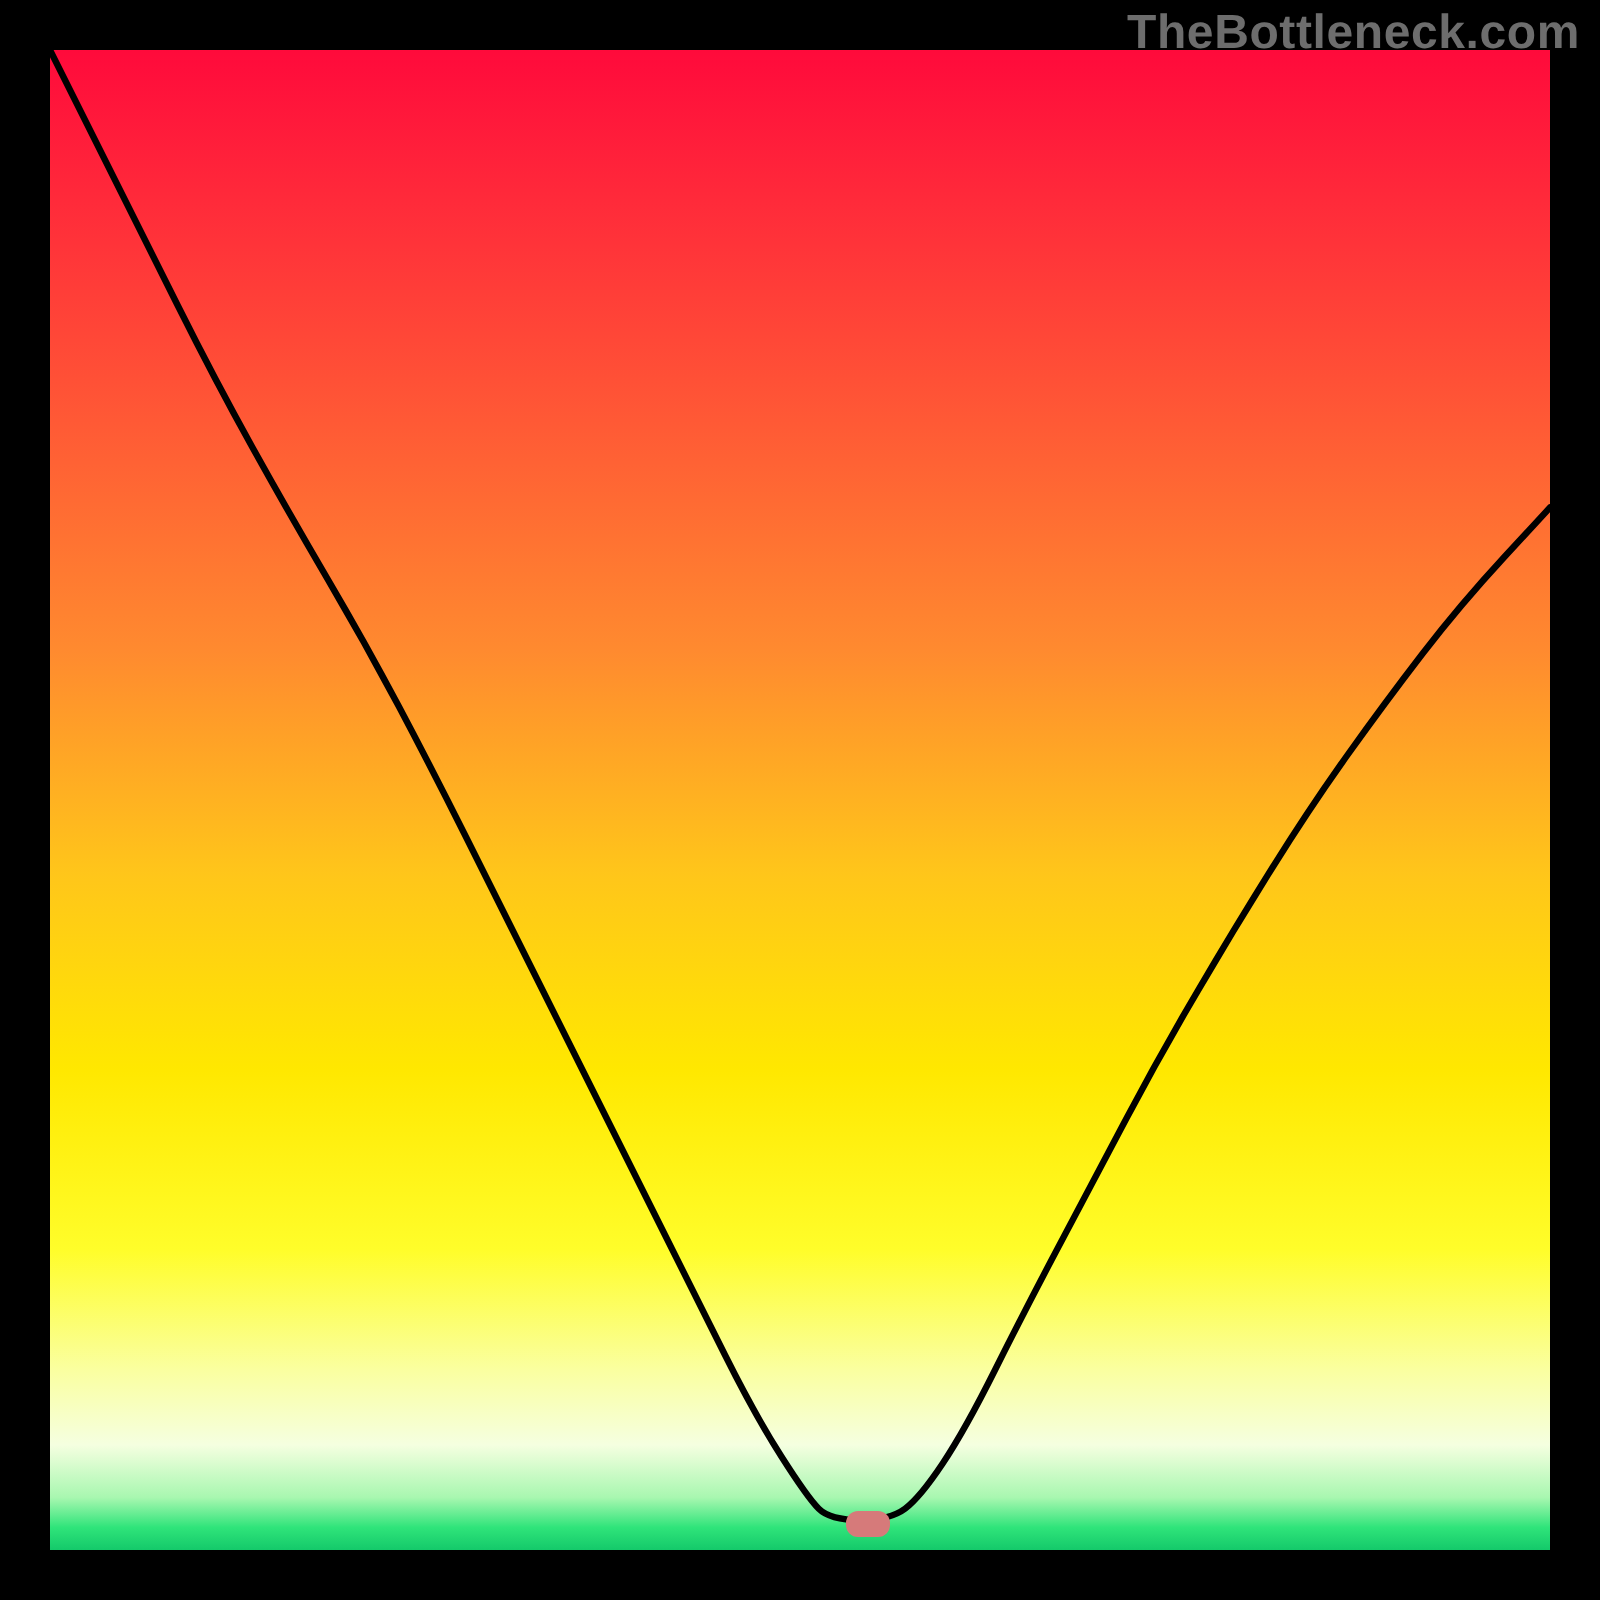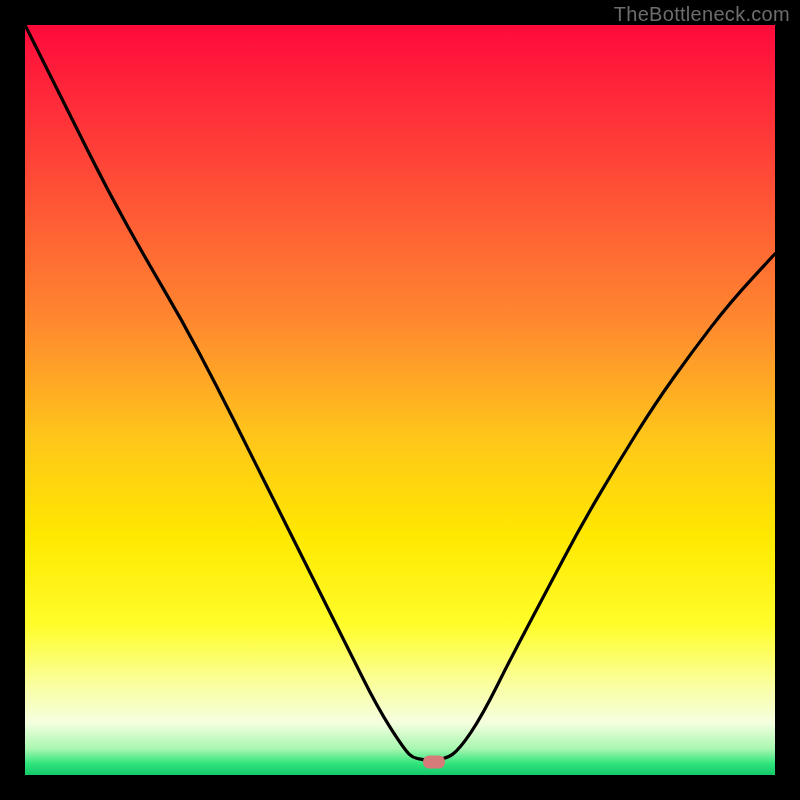--- a/index.html
+++ b/index.html
@@ -29,23 +29,23 @@
   }
   .plot svg {
     display: block;
     width: 750px;
     height: 750px;
   }
   .attribution {
     position: absolute;
     top: 3px;
     right: 10px;
-    font-size: 20px;
+    font-size: 24px;
     color: #6d6d6d;
-    font-weight: 400;
+    font-weight: 700;
     letter-spacing: 0.3px;
     text-align: center;
   }
   .marker {
     position: absolute;
     width: 22px;
     height: 13px;
     border-radius: 6px;
     transform: translate(-50%, -50%);
   }

